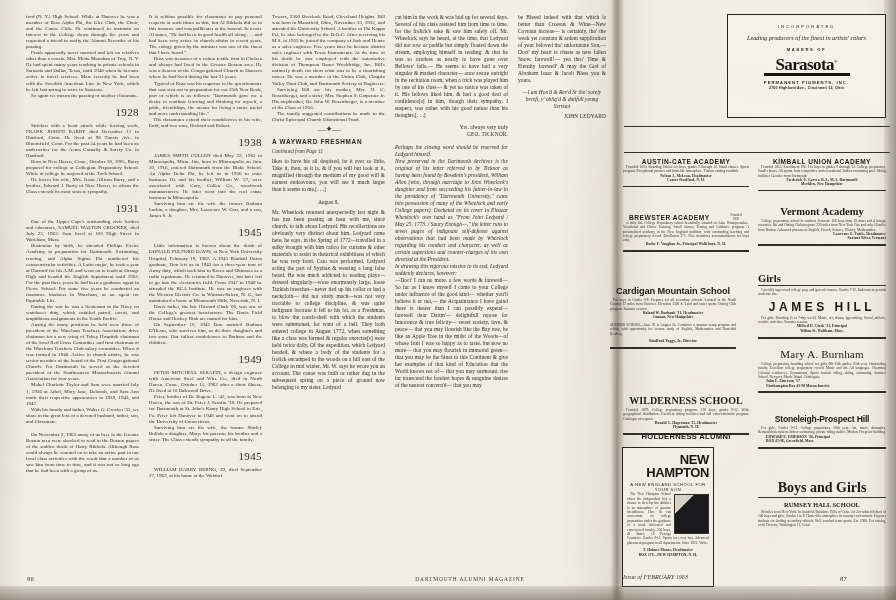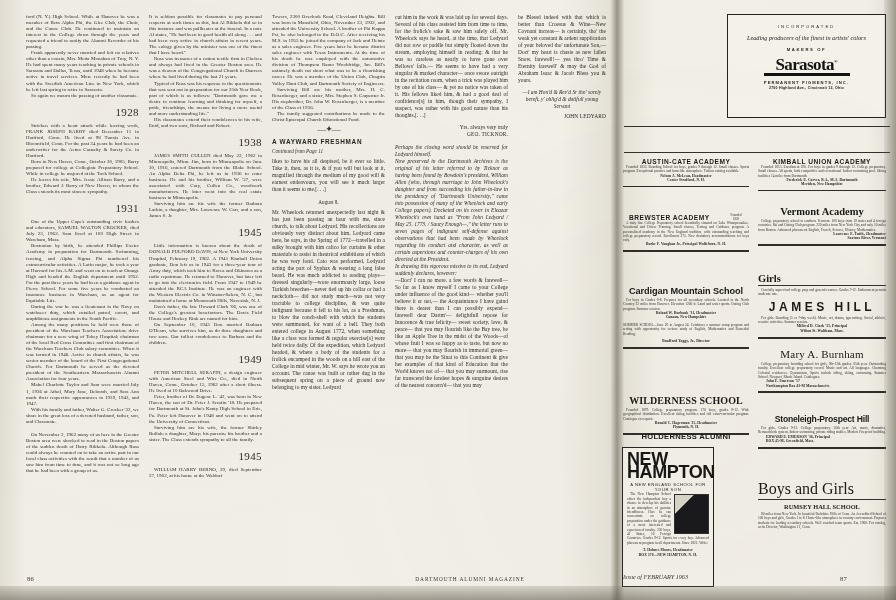--- a/index.html
+++ b/index.html
@@ -82,22 +82,22 @@
   .pp-ul{width:86px;height:2.5px;background:#141310;margin:0 auto 3px;}
   .pp-foot{display:block;text-align:center;font-family:"Liberation Sans",sans-serif;
       font-weight:700;font-size:4.1px;letter-spacing:1.1px;color:#26251f;margin-top:4px;}
   .pp-foot2{display:block;text-align:center;font-family:"Liberation Sans",sans-serif;
       font-weight:700;font-size:3.6px;letter-spacing:.2px;color:#26251f;margin-top:1.5px;}
 
   
   #nh-ad{position:absolute;left:622px;top:447px;width:92px;height:140px;}
   #nh-ad .inner{border:1.2px solid #24231f;height:100%;box-sizing:border-box;
                 background:#f4f1e9;padding:5px 4px;}
-  .nh-name{display:block;text-align:left;font-family:"Liberation Sans",sans-serif;
-      font-weight:700;font-size:18px;letter-spacing:-.4px;color:#151411;line-height:13px;}
+  .nh-name{display:block;text-align:right;font-family:"Liberation Sans",sans-serif;
+      font-weight:700;font-size:13px;letter-spacing:-.4px;color:#151411;line-height:13px;}
   .nh-sub{display:block;text-align:center;font-family:"Liberation Sans",sans-serif;
       font-size:4.2px;letter-spacing:.5px;color:#26251f;line-height:5.2px;margin-top:3px;}
   .nh-photo{float:right;width:33px;height:38px;margin:2px 0 2px 3px;
       background:linear-gradient(135deg,#d9d5c9 0%,#d9d5c9 26%,#17161a 27%,#17161a 100%);
       border:1px solid #2e2c27;}
   .nh-body{font-size:3.5px;line-height:4.4px;text-align:justify;color:#33312c;}
   .nh-body p{margin:0;text-indent:3px;}
 
   
   .chapel{display:block;text-align:center;font-family:"Liberation Sans",sans-serif;
@@ -109,22 +109,22 @@
   .stoneleigh{display:block;text-align:center;font-family:"Liberation Sans",sans-serif;
     font-weight:700;font-size:8.6px;color:#191815;letter-spacing:-.2px;}
   .cardigan{display:block;text-align:center;font-family:"Liberation Sans",sans-serif;
     font-weight:700;font-size:9.2px;color:#191815;letter-spacing:-.1px;}
   .wilderness{display:block;text-align:center;font-family:"Liberation Serif",serif;
     font-weight:700;font-size:10px;color:#191815;letter-spacing:.1px;}
   .vermont{display:block;text-align:center;font-family:"Liberation Serif",serif;
     font-weight:700;font-size:10.5px;color:#191815;}
   .holderness{display:block;text-align:center;font-family:"Liberation Sans",sans-serif;
     font-weight:700;font-size:7.6px;color:#191815;letter-spacing:.3px;}
-  .bg-head{display:block;font-family:"Liberation Serif",serif;font-weight:400;
-    font-size:16px;color:#191815;}
+  .bg-head{display:block;font-family:"Liberation Serif",serif;font-weight:700;
+    font-size:14px;color:#191815;text-align:center;}
   .acad-head{display:block;text-align:center;font-family:"Liberation Sans",sans-serif;
     font-weight:700;font-size:6.6px;letter-spacing:.5px;color:#1c1b18;}
   .serif-head-sm{display:block;text-align:center;font-family:"Liberation Serif",serif;
     font-weight:700;font-size:6.4px;color:#1c1b18;}
 
   
   .grain{position:absolute;inset:0;pointer-events:none;opacity:.16;
     background-image:
       repeating-linear-gradient(0deg,rgba(0,0,0,.05) 0 1px,rgba(255,255,255,0) 1px 2px),
       radial-gradient(circle at 18% 30%,rgba(140,130,110,.28),rgba(0,0,0,0) 45%),
@@ -237,21 +237,21 @@
     <span class="acad-head" style="text-align:left;padding-left:6px;">BREWSTER ACADEMY</span>
     <span class="founded" style="right:0;top:0;white-space:pre-line;position:absolute;width:26px;">Founded
 1820</span>
     <div class="adtxt">
         <p>A truly fine College Preparatory school beautifully situated on Lake Winnipesaukee. Vocational and Driver Training. Small classes, Testing and Guidance program. A personalized academy in the New England tradition, with outstanding teaching and college preparatory record. Enrollment 275. New dormitory accommodations for boys only.</p>
       </div>
     <span class="adsig">Burke F. Vaughan Jr., Principal  Wolfeboro, N. H.</span>
     <div class="adrule-thick"></div>
   </div>
 
-  <div class="ad blur" style="left:623px;top:286px;width:126px;">
+  <div class="ad blur" style="left:610px;top:286px;width:126px;">
     <span class="cardigan">Cardigan Mountain School</span>
     <div class="adtxt" style="margin-top:2px">
         <p>For boys in Grades 6-8. Prepares for all secondary schools. Located in the North Country 22 miles from Hanover. Elevation 1200 ft. Land and water sports. Outing Club program. Summer session.</p>
       </div>
     <span class="adsig" style="white-space:pre-line">Roland W. Burbank '31, Headmaster
 Canaan, New Hampshire</span>
     <div class="adtxt" style="margin-top:3px">
         <p style="text-indent:0">SUMMER SCHOOL—June 26 to August 24. Combines a summer camp program and setting with opportunity for serious study of English, Mathematics and Remedial Reading.</p>
       </div>
     <span class="adsig" style="margin-top:3px">Bradford Yaggy, Jr., Director</span>

